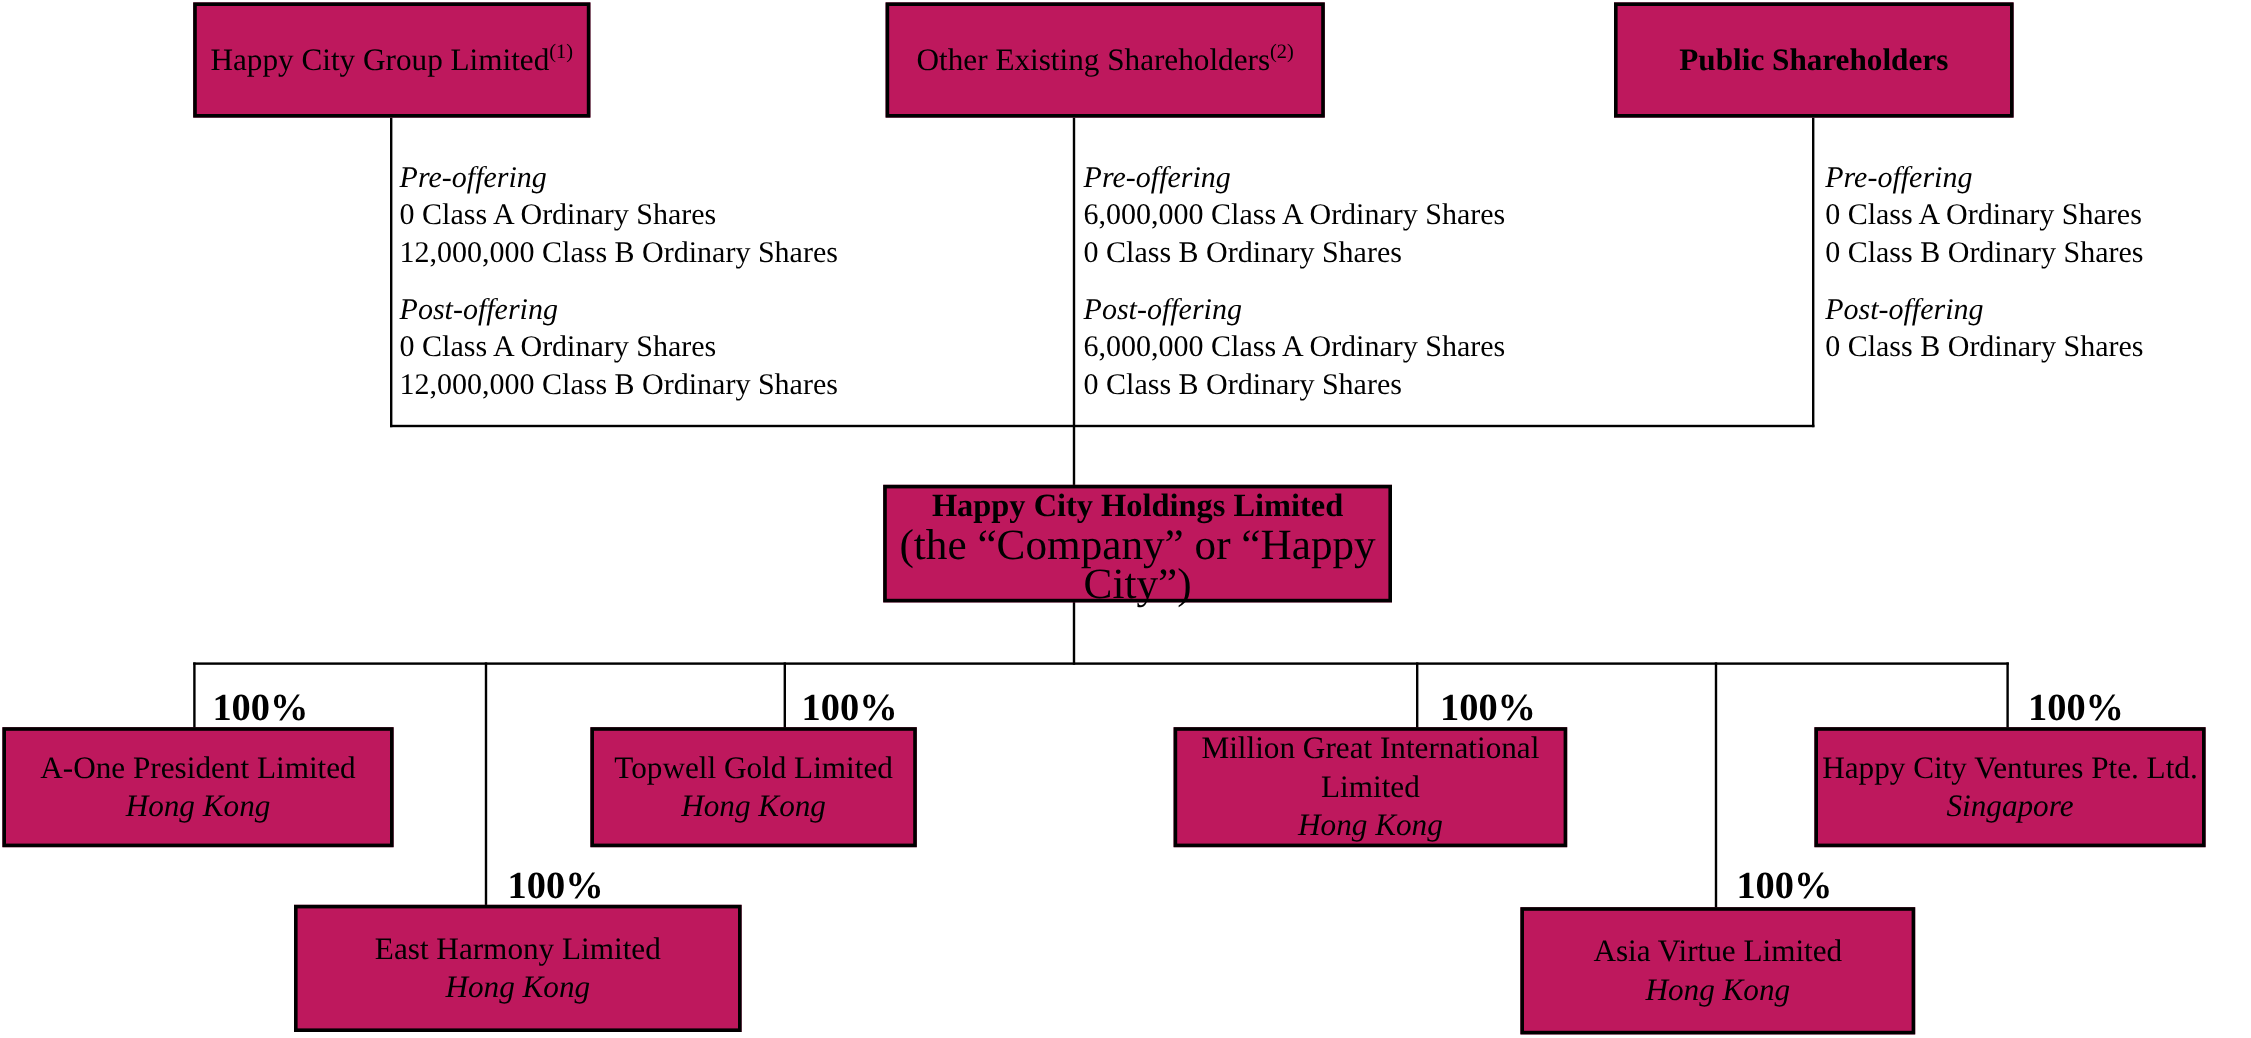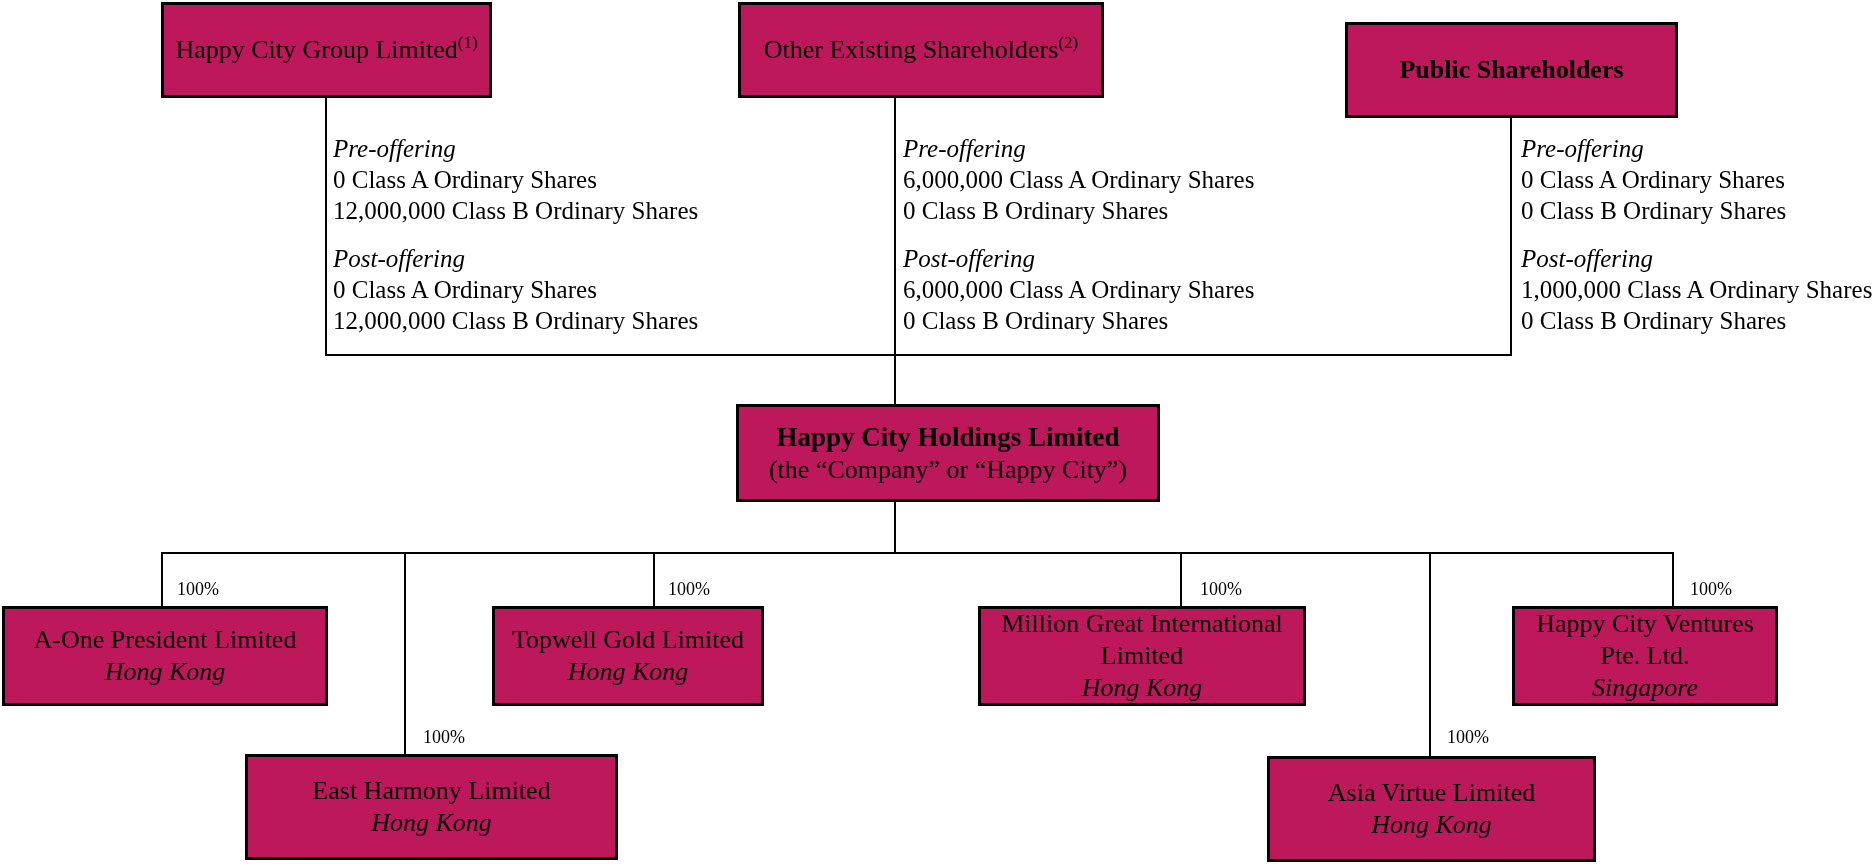--- a/index.html
+++ b/index.html
@@ -23,47 +23,47 @@
     display: flex;
     flex-direction: column;
     align-items: center;
     justify-content: center;
     text-align: center;
     font-size: 26px;
     line-height: 32px;
     z-index: 2;
   }
   .node .sup { font-size: 17px; vertical-align: super; line-height: 0; }
-  .bold { font-weight: bold; margin-top: 20px; }
+  .bold { font-weight: bold; }
   .it { font-style: italic; }
   .vline, .hline {
     position: absolute;
     background: #000000;
     z-index: 1;
   }
   .vline { width: 2px; }
   .hline { height: 2px; }
   .share-info {
     position: absolute;
     font-size: 25px;
     line-height: 31px;
     white-space: nowrap;
     z-index: 2;
   }
   .share-info .group + .group { margin-top: 17px; }
   .pct {
     position: absolute;
-    font-weight: normal;
-    font-size: 18px;
+    font-weight: bold;
+    font-size: 32px;
     line-height: 26px;
     white-space: nowrap;
     z-index: 3;
   }
   .company-title { font-size: 27px; font-weight: bold; line-height: 33px; }
-  .company-alias { font-size: 26px; line-height: 32px; }
+  .company-alias { font-size: 36px; line-height: 32px; }
 </style>
 </head>
 <body>
 
 <div class="vline" style="left:325px; top:98px;  height:258px;"></div>
 <div class="vline" style="left:894px; top:98px;  height:308px;"></div>
 <div class="vline" style="left:1510px;top:98px;  height:258px;"></div>
 <div class="hline" style="left:325px; top:354px; width:1187px;"></div>
 <div class="vline" style="left:894px; top:500px; height:54px;"></div>
 <div class="hline" style="left:161px; top:552px; width:1513px;"></div>
@@ -113,21 +113,20 @@
 </div>
 
 <div class="share-info" style="left:1521px; top:133px;">
   <div class="group">
     <div class="it">Pre-offering</div>
     <div>0 Class A Ordinary Shares</div>
     <div>0 Class B Ordinary Shares</div>
   </div>
   <div class="group">
     <div class="it">Post-offering</div>
-    <div>1,000,000 Class A Ordinary Shares</div>
     <div>0 Class B Ordinary Shares</div>
   </div>
 </div>
 
 <div class="node" style="left:736px; top:404px; width:424px; height:98px;">
   <div class="company-title">Happy City Holdings Limited</div>
   <div class="company-alias">(the “Company” or “Happy City”)</div>
 </div>
 
 <div class="pct" style="left:177px;  top:576px;">100%</div>
@@ -155,16 +154,16 @@
 <div class="node" style="left:978px; top:606px; width:328px; height:100px;">
   <div style="width:300px;">Million Great International Limited</div>
   <div class="it">Hong Kong</div>
 </div>
 
 <div class="node" style="left:1267px; top:756px; width:329px; height:106px;">
   <div>Asia Virtue Limited</div>
   <div class="it">Hong Kong</div>
 </div>
 
-<div class="node" style="left:1512px; top:606px; width:266px; height:100px;">
+<div class="node" style="left:1512px; top:606px; width:326px; height:100px;">
   <div>Happy City Ventures Pte. Ltd.</div>
   <div class="it">Singapore</div>
 </div>
 
 </body></html>

